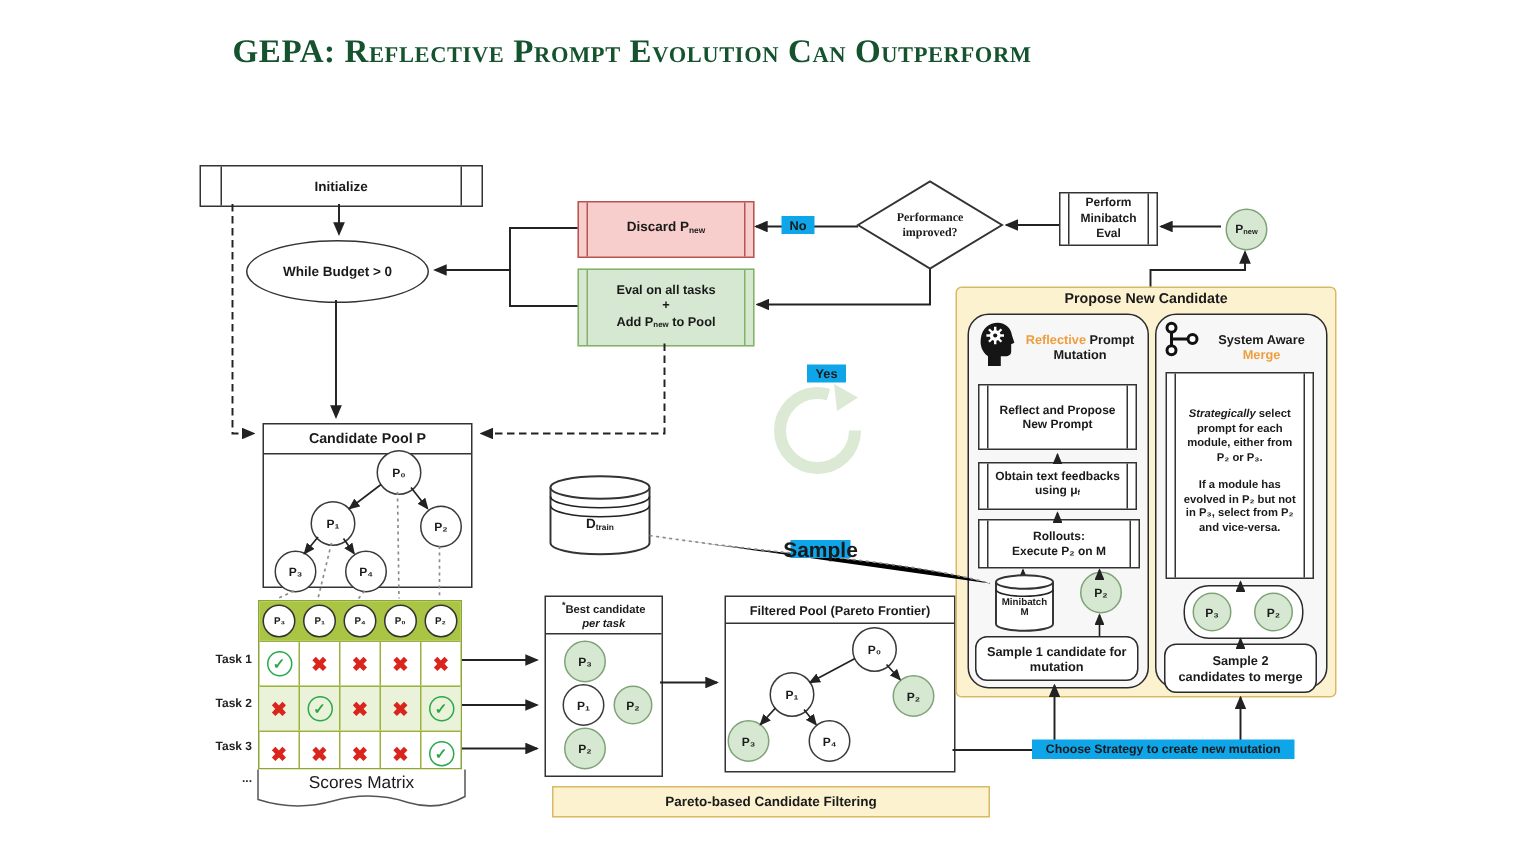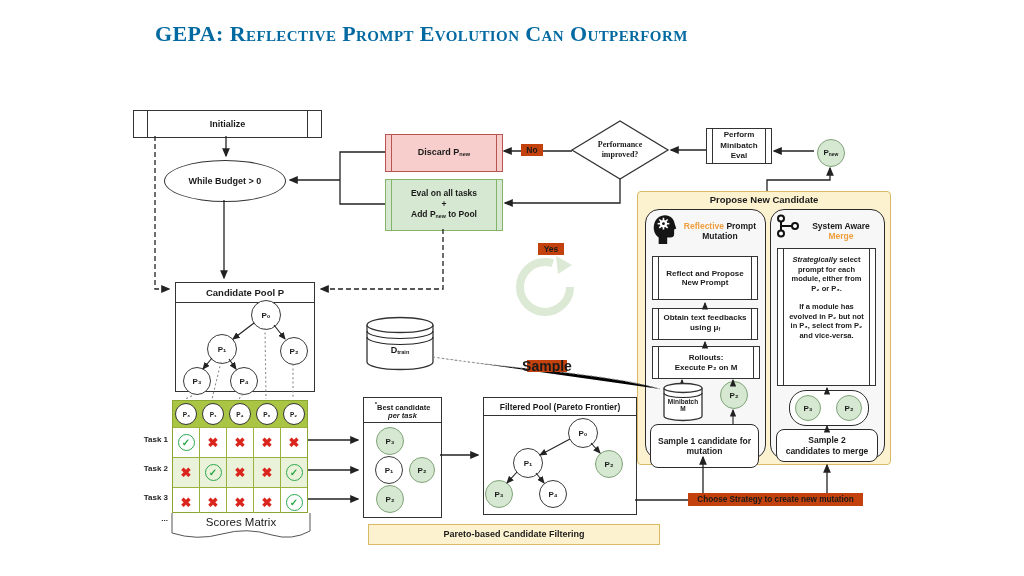--- a/index.html
+++ b/index.html
@@ -1,38 +1,38 @@
 <!DOCTYPE html>
 <html><head>
 <meta charset="utf-8">
 <style>
   html,body{margin:0;padding:0;background:#fff;}
   #canvas{position:relative;width:1024px;height:576px;background:#fff;overflow:hidden;
           font-family:"Liberation Sans",sans-serif;color:#1a1a1a;}
   .abs{position:absolute;}
   #title{left:155px;top:20px;width:660px;font-family:"Liberation Serif",serif;
          font-variant:small-caps;font-weight:700;font-size:22px;line-height:28px;
-         letter-spacing:.4px;color:#0369a1;}
+         letter-spacing:.4px;color:#14532d;}
   
   .box{position:absolute;border:1.3px solid #333;background:#fff;display:flex;
        flex-direction:column;align-items:center;justify-content:center;text-align:center;
        font-weight:700;font-size:9px;line-height:10.5px;}
   .pproc::before,.pproc::after{content:"";position:absolute;top:0;bottom:0;width:0;
        border-left:1.1px solid var(--bar,#333);}
   .pproc::before{left:5px;} .pproc::after{right:5px;}
   .bars-wide::before{left:13px;} .bars-wide::after{right:13px;}
   .red{background:#f8cecc;border-color:#b85450;--bar:#b85450;}
   .grn{background:#d6e8d2;border-color:#82b366;--bar:#82b366;}
   .ellipse{position:absolute;border:1.3px solid #333;border-radius:50%;background:#fff;
        display:flex;align-items:center;justify-content:center;font-weight:700;font-size:9px;}
   .node{position:absolute;border-radius:50%;background:#fff;border:1.2px solid #3a3a3a;
        display:flex;align-items:center;justify-content:center;font-weight:700;font-size:8px;}
   .node.g{background:#d6e8d2;border-color:#7fa377;}
   sub{font-size:.62em;vertical-align:-0.25em;}
-  .lbl{position:absolute;font-weight:700;font-size:8.5px;z-index:6;background:#c2410c;
+  .lbl{position:absolute;font-weight:700;font-size:8.5px;z-index:6;background:#0ea5e9;
        display:flex;align-items:center;justify-content:center;line-height:10px;}
   .nobg{background:transparent;}
   
   .frame{position:absolute;border:1.4px solid #333;background:#fff;}
   .frame .hd{position:absolute;left:0;right:0;top:0;border-bottom:1.2px solid #333;
        display:flex;align-items:center;justify-content:center;font-weight:700;}
   
   #matrix{position:absolute;left:172px;top:400px;width:136px;height:113px;
        border:1.6px solid #8ca634;box-sizing:border-box;background:#fff;}
   #mhead{display:flex;height:26px;background:#a9c543;align-items:center;justify-content:space-around;}
@@ -48,21 +48,21 @@
   .task{position:absolute;width:42px;text-align:right;font-size:8px;font-weight:600;color:#222;}
   
   #propose{position:absolute;left:637px;top:191px;width:252px;height:272px;background:#fdf2cf;
        border:1.5px solid #d9b964;border-radius:4px;}
   .panel{position:absolute;width:119px;height:248px;background:#f7f7f7;border:1.6px solid #2b2b2b;
        border-radius:14px;}
   .step{font-size:8px;line-height:9.5px;}
   .round{border-radius:8px;}
   .orange{color:#ef9e3e;}
   .ptitle{position:absolute;font-weight:700;font-size:8.5px;line-height:10px;text-align:center;}
-  #strategy{font-size:7.5px;line-height:9.5px;font-weight:700;padding:6px 9px;justify-content:flex-start;gap:9px;box-sizing:border-box;}
+  #strategy{font-size:7.5px;line-height:9.5px;font-weight:700;padding:22px 9px;justify-content:flex-start;gap:9px;box-sizing:border-box;}
   .pills{position:absolute;border:1.5px solid #2b2b2b;border-radius:17px;background:#fff;}
   svg#wires{position:absolute;left:0;top:0;z-index:5;}
   .w{stroke:#222;stroke-width:1.3;fill:none;}
   .wa{marker-end:url(#arr);}
   .thin{stroke-width:1.1;}
   .dash{stroke-dasharray:5 3;}
   .dot{stroke:#8a8a8a;stroke-width:1.1;stroke-dasharray:2 2.4;}
   .shape{fill:#fff;stroke:#333;stroke-width:1.3;}
   .i-orange{font-weight:700;}
 </style>
@@ -352,21 +352,21 @@
     <div>Rollouts:</div>
     <div>Execute P₂ on M</div>
   </div>
   <div class="lbl nobg" style="left:662px;top:396px;width:42px;height:18px;font-size:6.5px;flex-direction:column;line-height:7.5px;">
     <div>Minibatch</div>
     <div>M</div>
   </div>
   <div class="node g" style="left:720px;top:381px;width:26px;height:26px;z-index:2;">
       <span>P₂</span>
     </div>
-  <div class="box round" style="left:650px;top:424px;width:109px;height:44px;font-size:8.5px;border-width:1.5px;border-color:#2b2b2b;padding:0 6px;box-sizing:border-box;">
+  <div class="box round" style="left:650px;top:424px;width:109px;height:30px;font-size:8.5px;border-width:1.5px;border-color:#2b2b2b;padding:0 6px;box-sizing:border-box;">
     <div>Sample 1 candidate for mutation</div>
   </div>
 
   <div class="panel" style="left:770px;top:209px;width:113px;"></div>
   <div class="abs" style="left:776px;top:214px;width:24px;height:24px;z-index:2;">
     <svg width="24" height="24" viewBox="0 0 24 24">
       <path d="M5,7.5 V16.5 M5,12 H16" stroke="#111" stroke-width="2" fill="none"></path>
       <circle cx="5" cy="4.5" r="3" fill="#fff" stroke="#111" stroke-width="2"></circle>
       <circle cx="5" cy="19.5" r="3" fill="#fff" stroke="#111" stroke-width="2"></circle>
       <circle cx="19" cy="12" r="3" fill="#fff" stroke="#111" stroke-width="2"></circle>

